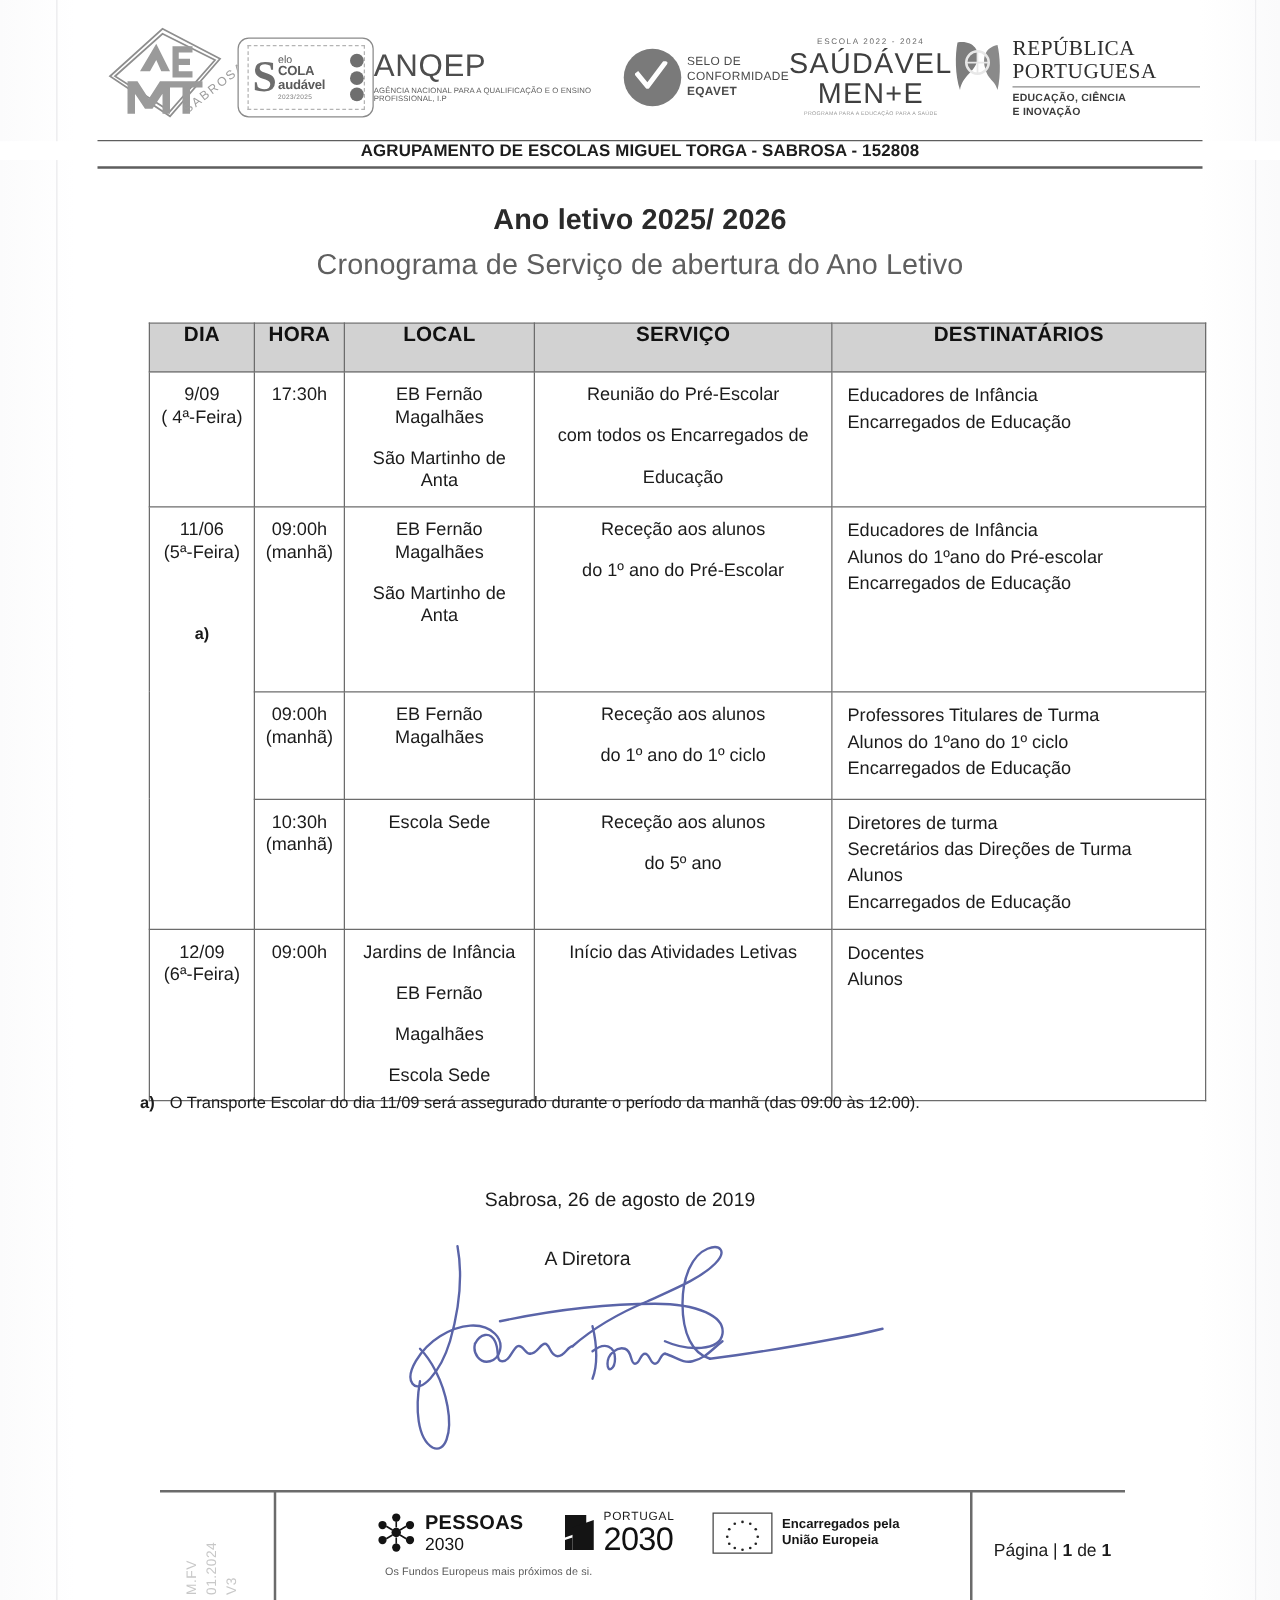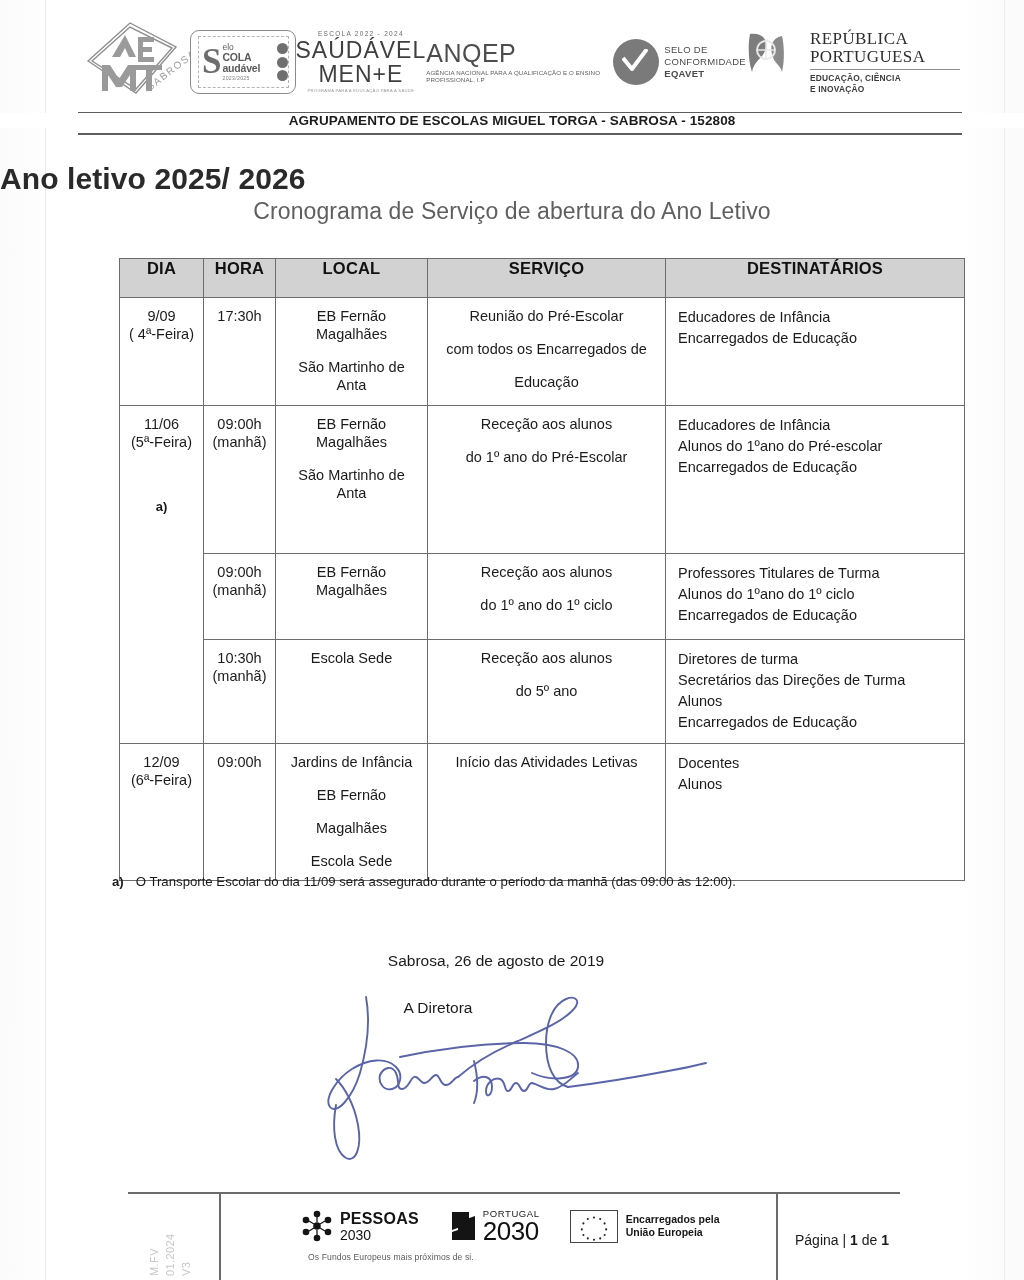--- a/index.html
+++ b/index.html
@@ -92,21 +92,21 @@
   
   .saud { text-align: center; line-height: 1; }
   .saud-top { font-size: 6.5px; color:#6a6a6a; letter-spacing:1.3px; }
   .saud-1 { font-size: 23px; letter-spacing: 1px; color:#3f3f3f; margin-top:1px;}
   .saud-2 { font-size: 23px; letter-spacing: 1px; color:#3f3f3f; margin-top:1px;}
   .saud-foot { font-size: 4.2px; color:#9a9a9a; letter-spacing:.3px; margin-top:3px;}
 
   
   .rp { display:flex; align-items:flex-start; gap:8px;}
   .rp-shield { width: 40px; height: 46px; flex:none;}
-  .rp-txt { line-height:1.06;margin-left:16px; }
+  .rp-txt { line-height:1.06; }
   .rp-1 { font-family:"Liberation Serif", serif; font-size: 17px; letter-spacing:.4px; color:#2e2e2e;}
   .rp-2 { font-family:"Liberation Serif", serif; font-size: 17px; letter-spacing:.4px; color:#2e2e2e;}
   .rp-rule { border-top: 1.1px solid #8c8c8c; margin: 3px 0 3px 0; width: 150px;}
   .rp-3 { font-size: 8.4px; font-weight: 700; color:#3b3b3b; letter-spacing:.2px; line-height:1.22;}
 
   
   .banner-rule-top {
     position:absolute; left: 78px; top: 112px; width: 884px; height: 2px;
     background: #5e5e5e;
   }
@@ -116,22 +116,22 @@
   }
   .banner-text {
     position: absolute; left: 0; top: 113px; width: 1024px;
     text-align: center;
     font-size: 13.5px; font-weight: 800; letter-spacing: .1px; color:#1c1c1c;
     background: #fff;
   }
 
   
   .doc-title {
-    position: absolute; left: 0; top: 162px; width: 1024px; text-align: left;
-    font-size: 30px; font-weight: 800; color: #2a2a2a; letter-spacing: .1px;
+    position: absolute; left: 0; top: 162px; width: 1024px; text-align: center;
+    font-size: 23px; font-weight: 800; color: #2a2a2a; letter-spacing: .1px;
   }
   .doc-subtitle {
     position: absolute; left: 0; top: 198px; width: 1024px; text-align: center;
     font-size: 23px; font-weight: 400; color: #5f5f5f; letter-spacing: .1px;
   }
 
   
   table.sched {
     position: absolute; left: 98px; top: 258px; width: 845px;
     border-collapse: collapse;
@@ -175,21 +175,21 @@
   .footnote .mk { font-weight: 700; }
 
   
   .place-date {
     position: absolute; left: 0; top: 952px; width: 1024px;
     text-align: center; font-size: 15.5px; color:#1b1b1b;
   }
   .place-date span { position: relative; left: -16px; }
   .dir-label {
     position: absolute; left: 0; top: 999px; width: 892px;
-    text-align: center; font-size: 15.5px; color:#1b1b1b;
+    text-align: center; font-size: 15.5px; color:#1b1b1b;padding-left:32px;
   }
   .dir-label span { position: relative; left: -8px; }
   .signature {
     position: absolute; left: 288px; top: 995px; width: 440px; height: 170px;
     pointer-events: none;
   }
 
   
   .footer-rule {
     position: absolute; left: 128px; top: 1192px; width: 772px; height: 1.5px;
@@ -275,42 +275,42 @@
         <div class="selo-year">2023/2025</div>
       </div>
       <div class="selo-dots">
         <div class="selo-dot"></div>
         <div class="selo-dot"></div>
         <div class="selo-dot"></div>
       </div>
     </div>
   </div>
 
+  <div class="logo anqep">
+    <div class="anqep-left">
+      <div class="anqep-big">ANQEP</div>
+      <div class="anqep-sub">AGÊNCIA NACIONAL PARA A QUALIFICAÇÃO E O ENSINO PROFISSIONAL, I.P</div>
+    </div>
+    <div class="eqavet-circle">
+      <svg class="eqavet-check" viewBox="0 0 26 22" aria-hidden="true">
+        <path d="M1 9 L10 20 L25 0" fill="none" stroke="#ffffff" stroke-width="4"></path>
+      </svg>
+    </div>
+    <div class="eqavet-text">
+      <div>SELO DE</div>
+      <div>CONFORMIDADE</div>
+      <div class="b">EQAVET</div>
+    </div>
+  </div>
+
   <div class="logo saud">
     <div class="saud-top">ESCOLA 2022 - 2024</div>
     <div class="saud-1">SAÚDÁVEL</div>
     <div class="saud-2">MEN+E</div>
     <div class="saud-foot">PROGRAMA PARA A EDUCAÇÃO PARA A SAÚDE</div>
-  </div>
-
-  <div class="logo anqep">
-    <div class="anqep-left">
-      <div class="anqep-big">ANQEP</div>
-      <div class="anqep-sub">AGÊNCIA NACIONAL PARA A QUALIFICAÇÃO E O ENSINO PROFISSIONAL, I.P</div>
-    </div>
-    <div class="eqavet-circle">
-      <svg class="eqavet-check" viewBox="0 0 26 22" aria-hidden="true">
-        <path d="M1 9 L10 20 L25 0" fill="none" stroke="#ffffff" stroke-width="4"></path>
-      </svg>
-    </div>
-    <div class="eqavet-text">
-      <div>SELO DE</div>
-      <div>CONFORMIDADE</div>
-      <div class="b">EQAVET</div>
-    </div>
   </div>
 
   <div class="logo rp">
     <svg class="rp-shield" viewBox="0 0 40 46" aria-hidden="true">
       <path d="M4 4 C16 2 22 10 20 18 C18 28 8 30 6 42 C2 30 2 14 4 4 Z" fill="#7d7d7d"></path>
       <path d="M36 6 C26 8 24 16 26 24 C28 34 34 34 36 42 C39 30 38 14 36 6 Z" fill="#8a8a8a"></path>
       <circle cx="20" cy="20" r="9" fill="none" stroke="#e8e8e8" stroke-width="2"></circle>
       <path d="M11 20 h18 M20 11 v18" stroke="#e8e8e8" stroke-width="1.4"></path>
     </svg>
     <div class="rp-txt">

